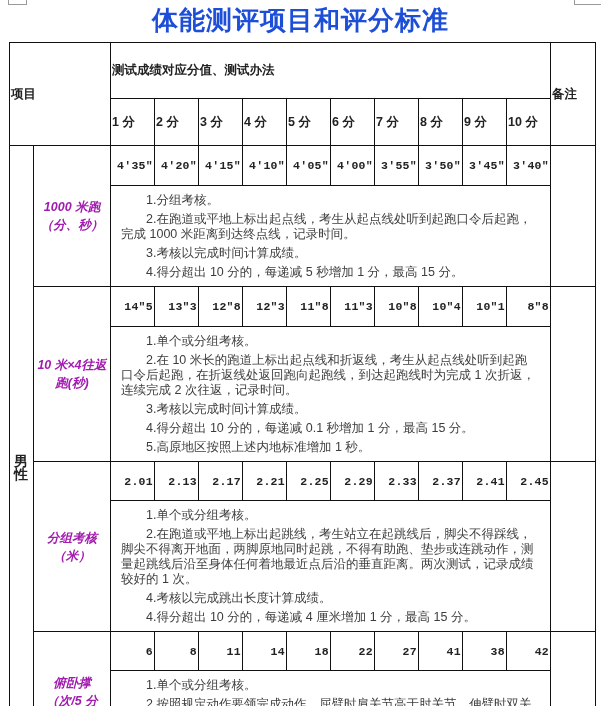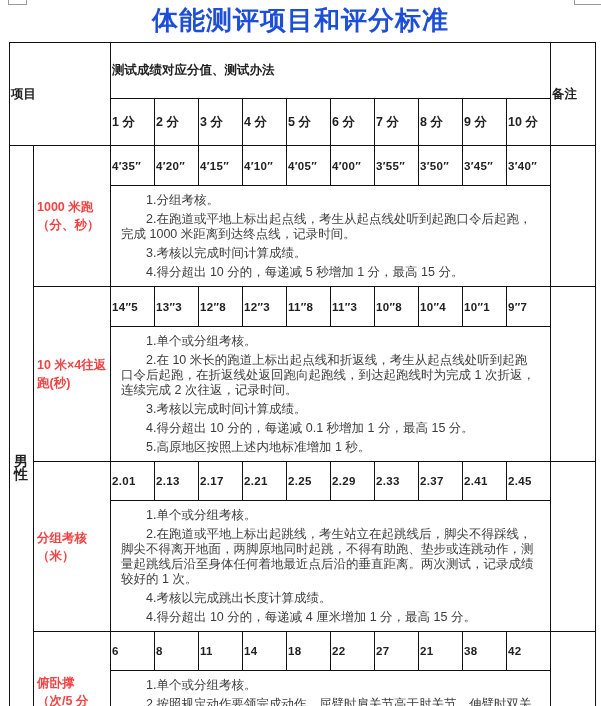--- a/index.html
+++ b/index.html
@@ -59,32 +59,35 @@
   td.gender-cell .vert {
     display: inline-block;
     writing-mode: vertical-rl;
     text-orientation: upright;
     letter-spacing: 13px;
     font-weight: bold;
     font-size: 14px;
     color: #222;
   }
   td.item-name {
+    text-align: center;
     font-weight: bold;
     font-size: 12.5px;
     line-height: 18px;
-    color: #ef4444;
+    color: #a21caf;
     padding: 2px 3px;
+    font-style: italic;
   }
   td.val {
-    text-align: left;
+    text-align: right;
     font-weight: bold;
     font-size: 11.5px;
     color: #222;
     letter-spacing: 0.3px;
+    font-family: Liberation Mono, monospace;
   }
   td.method {
     vertical-align: top;
     padding: 3px 8px 2px 6px;
     color: #3d3d3d;
   }
   td.method p {
     margin: 4px;
     text-indent: 2em;
     font-size: 12.5px;
@@ -164,21 +167,21 @@
     <td class="item-name" rowspan="2">10 米×4往返跑(秒)</td>
     <td class="val">14″5</td>
     <td class="val">13″3</td>
     <td class="val">12″8</td>
     <td class="val">12″3</td>
     <td class="val">11″8</td>
     <td class="val">11″3</td>
     <td class="val">10″8</td>
     <td class="val">10″4</td>
     <td class="val">10″1</td>
-    <td class="val">9″7</td>
+    <td class="val">8″8</td>
     <td class="remark-cell" rowspan="2"></td>
   </tr>
   <tr class="m2">
     <td class="method" colspan="10">
           <p>1.单个或分组考核。</p>
           <p>2.在 10 米长的跑道上标出起点线和折返线，考生从起点线处听到起跑口令后起跑，在折返线处返回跑向起跑线，到达起跑线时为完成 1 次折返，连续完成 2 次往返，记录时间。</p>
           <p>3.考核以完成时间计算成绩。</p>
           <p>4.得分超出 10 分的，每递减 0.1 秒增加 1 分，最高 15 分。</p>
           <p>5.高原地区按照上述内地标准增加 1 秒。</p>
         </td>
@@ -209,21 +212,21 @@
 
   <tr class="v4">
     <td class="item-name" rowspan="2">俯卧撑（次/5 分钟）</td>
     <td class="val">6</td>
     <td class="val">8</td>
     <td class="val">11</td>
     <td class="val">14</td>
     <td class="val">18</td>
     <td class="val">22</td>
     <td class="val">27</td>
-    <td class="val">21</td>
+    <td class="val">41</td>
     <td class="val">38</td>
     <td class="val">42</td>
     <td class="remark-cell" rowspan="2"></td>
   </tr>
   <tr class="m4">
     <td class="method" colspan="10">
           <p>1.单个或分组考核。</p>
           <p>2.按照规定动作要领完成动作。屈臂时肩关节高于肘关节、伸臂时双关肘关节未伸直、做动作时身体未保持平直，该次动作不计数；除手脚外身体其他部位触及地面，结束考核。</p>
           <p>3.得分超出 10 分的，每递增 6 次增加 1 分，最高 15 分。</p>
         </td>

